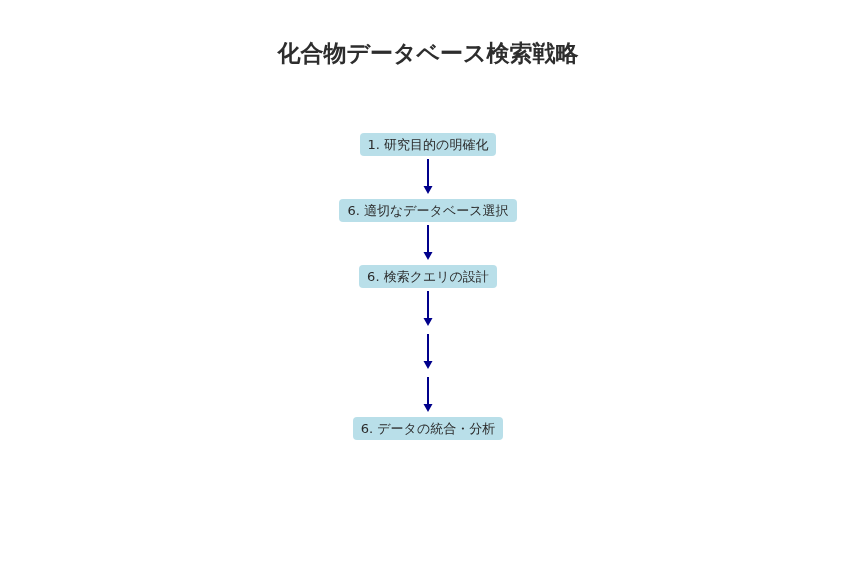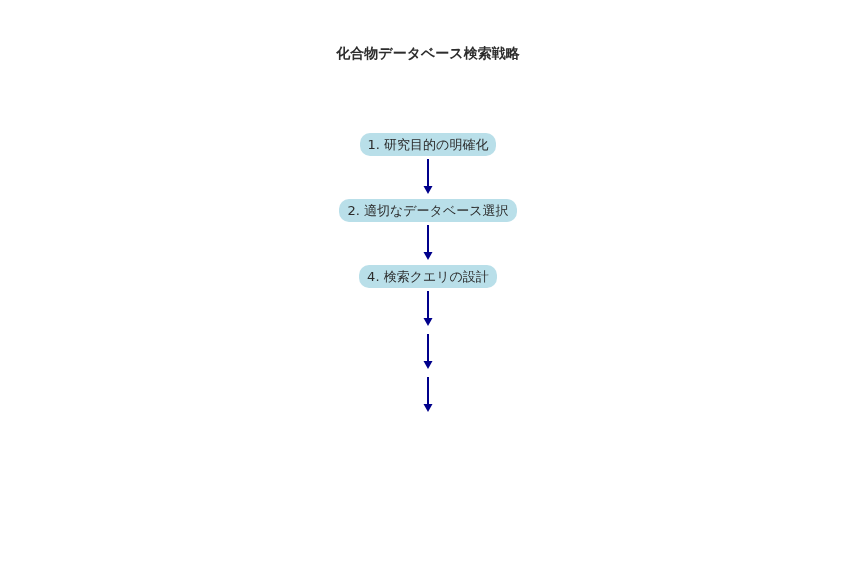--- a/index.html
+++ b/index.html
@@ -11,38 +11,38 @@
   .page {
     position: relative;
     width: 856px;
     height: 568px;
     background: #ffffff;
     overflow: hidden;
   }
   .title {
     margin-top: 40px;
     text-align: center;
-    font-size: 14px;
+    font-size: 23px;
     line-height: 27px;
     font-weight: 700;
     color: #2d2d2d;
   }
   .flow {
     margin-top: 66px;
     display: flex;
     flex-direction: column;
     align-items: center;
   }
   .node {
     background: #b9dfe9;
     color: #2b2b2b;
     font-size: 13px;
     line-height: 15px;
     padding: 4px 8px;
-    border-radius: 10px;
+    border-radius: 4px;
     white-space: nowrap;
   }
   .arrow {
     display: block;
     width: 14px;
     height: 43px;
   }
 </style>
 </head>
 <body>
@@ -53,41 +53,42 @@
 
   <div class="flow">
 
     <div class="node">1. 研究目的の明確化</div>
 
     <svg class="arrow" viewBox="0 0 14 43">
       <line x1="7" y1="3" x2="7" y2="31" stroke="#00008b" stroke-width="2"></line>
       <polygon points="2.5,30 11.5,30 7,38" fill="#00008b"></polygon>
     </svg>
 
-    <div class="node">2. 適切なデータベース選択</div>
+    <div class="node">6. 適切なデータベース選択</div>
 
     <svg class="arrow" viewBox="0 0 14 43">
       <line x1="7" y1="3" x2="7" y2="31" stroke="#00008b" stroke-width="2"></line>
       <polygon points="2.5,30 11.5,30 7,38" fill="#00008b"></polygon>
     </svg>
 
-    <div class="node">4. 検索クエリの設計</div>
+    <div class="node">6. 検索クエリの設計</div>
 
     <svg class="arrow" viewBox="0 0 14 43">
       <line x1="7" y1="3" x2="7" y2="31" stroke="#00008b" stroke-width="2"></line>
       <polygon points="2.5,30 11.5,30 7,38" fill="#00008b"></polygon>
     </svg>
 
 
     <svg class="arrow" viewBox="0 0 14 43">
       <line x1="7" y1="3" x2="7" y2="31" stroke="#00008b" stroke-width="2"></line>
       <polygon points="2.5,30 11.5,30 7,38" fill="#00008b"></polygon>
     </svg>
 
 
     <svg class="arrow" viewBox="0 0 14 43">
       <line x1="7" y1="3" x2="7" y2="31" stroke="#00008b" stroke-width="2"></line>
       <polygon points="2.5,30 11.5,30 7,38" fill="#00008b"></polygon>
     </svg>
 
+    <div class="node">6. データの統合・分析</div>
 
   </div>
 </div>
 
 </body></html>

